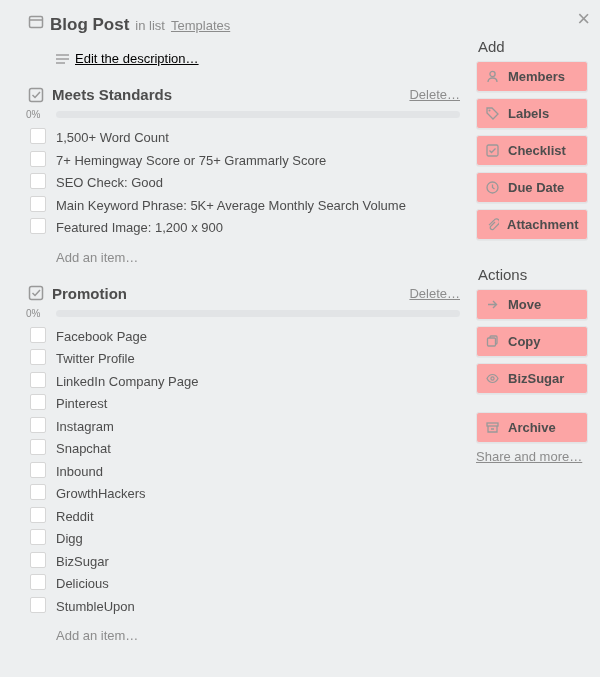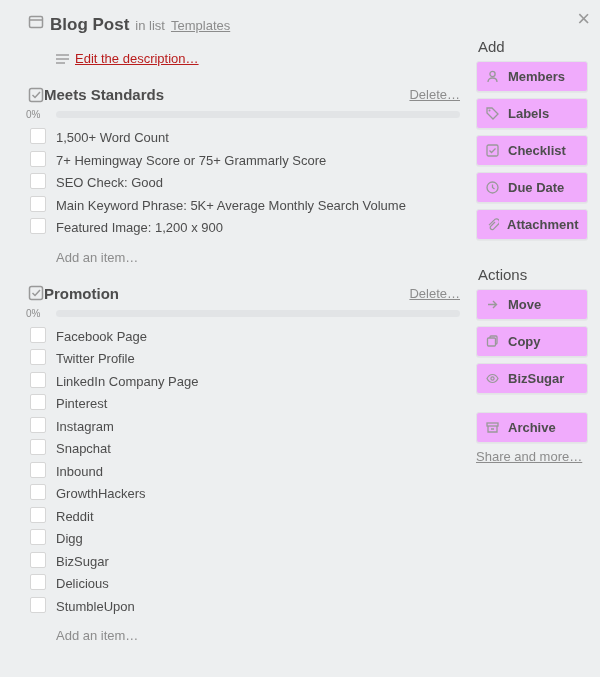--- a/index.html
+++ b/index.html
@@ -48,29 +48,30 @@
     font-size: 17px;
     font-weight: 700;
     color: #4d4d4d;
   }
   .inlist { color: #8c8c8c; font-size: 13px; }
   .link { color: #8c8c8c; text-decoration: underline; cursor: pointer; }
   .desc-row {
     display: flex;
     align-items: center;
     gap: 6px;
-    color: #b91c1c;
+    color: #000000;
     text-decoration: underline;
     margin: 12px 0 18px 30px;
     cursor: pointer;
     font-size: 13px;
   }
   .section-head {
     display: flex;
     align-items: center;
+    gap: 8px;
     padding: 2px 0 2px 2px;
   }
   .section-title {
     font-size: 15px;
     font-weight: 700;
     color: #4d4d4d;
     flex: 1;
   }
   .delete { color: #8c8c8c; text-decoration: underline; font-size: 13px; cursor: pointer; }
   .progress-row {
@@ -90,21 +91,21 @@
   .check-text { color: #4d4d4d; font-size: 13px; line-height: 1.5; }
   .add-item {
     color: #8c8c8c; font-size: 13px; margin: 12px 0 18px 30px; cursor: pointer;
   }
   .side-label {
     font-size: 15px; font-weight: 400; color: #4d4d4d; margin: 26px 0 6px 2px;
   }
   .side-label:first-child { margin-top: 28px; }
   .side-btn {
     display: flex; align-items: center; gap: 8px;
-    background: #f0abfc; border: 1px solid #e2e4e6; border-radius: 3px;
+    background: #fca5a5; border: 1px solid #e2e4e6; border-radius: 3px;
     padding: 7px 9px; margin-bottom: 6px; cursor: pointer;
     box-shadow: 0 1px 0 rgba(0,0,0,0.03);
   }
   .side-btn .icon { color: #999; display: inline-flex; width:14px; }
   .side-btn .label { font-size: 13px; font-weight: 700; color: #4d4d4d; }
   .share { color: #8c8c8c; text-decoration: underline; font-size: 13px; display:block; cursor:pointer; }
   .gap { height: 12px; }
   svg { display:block; }
 </style>
 </head>

